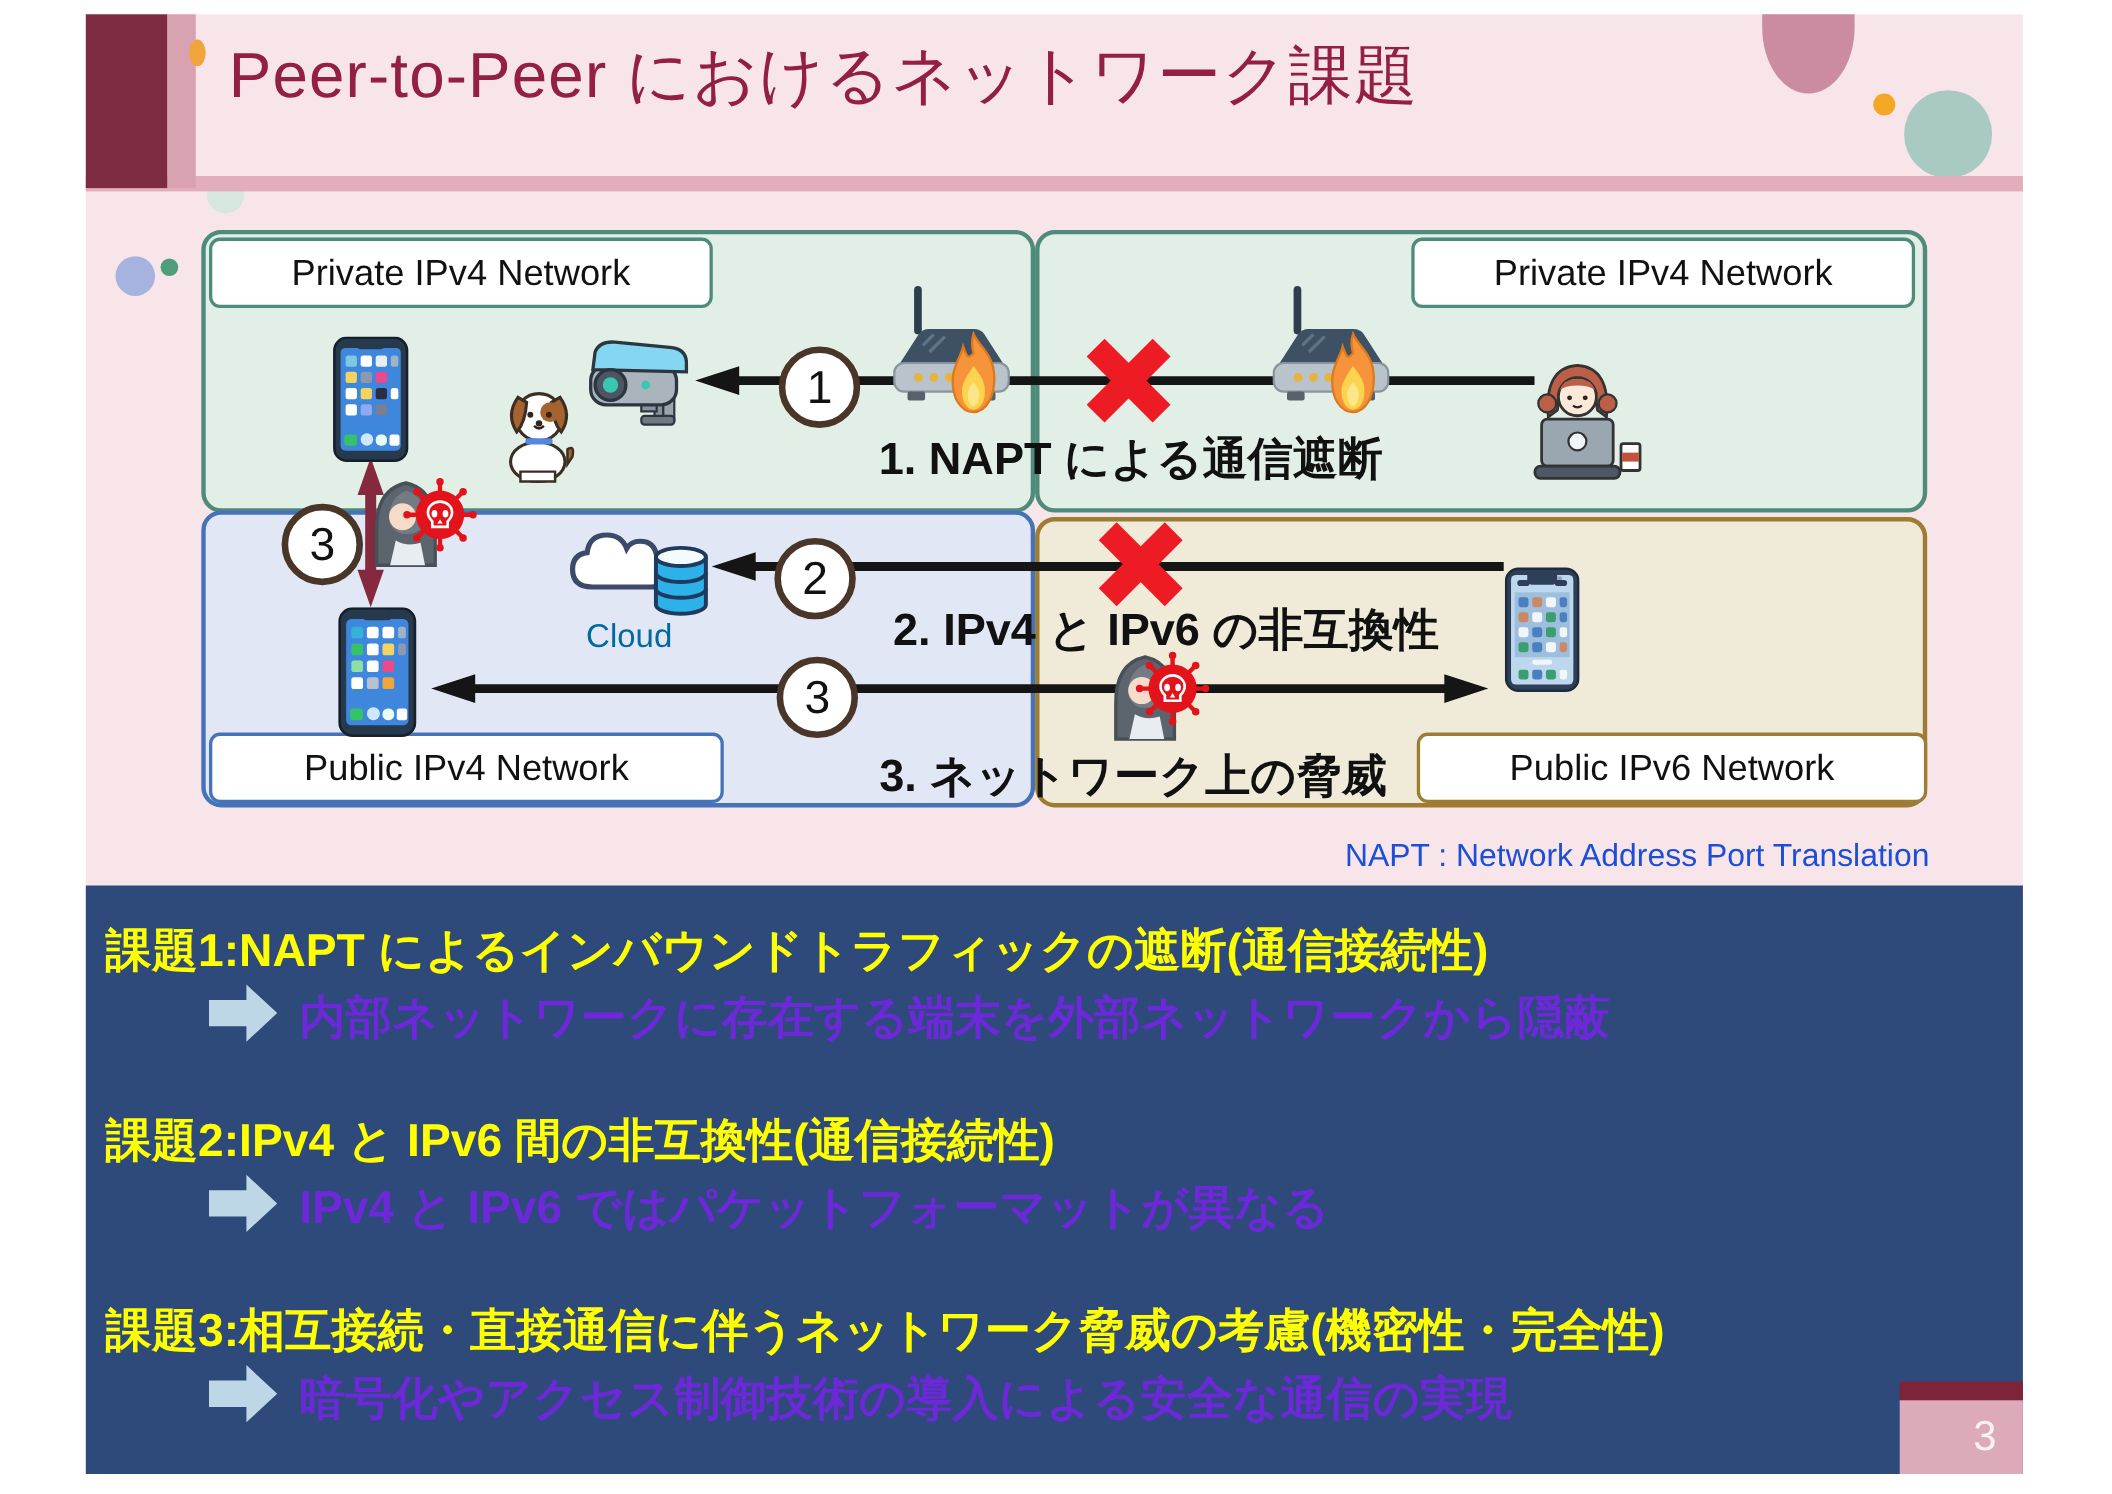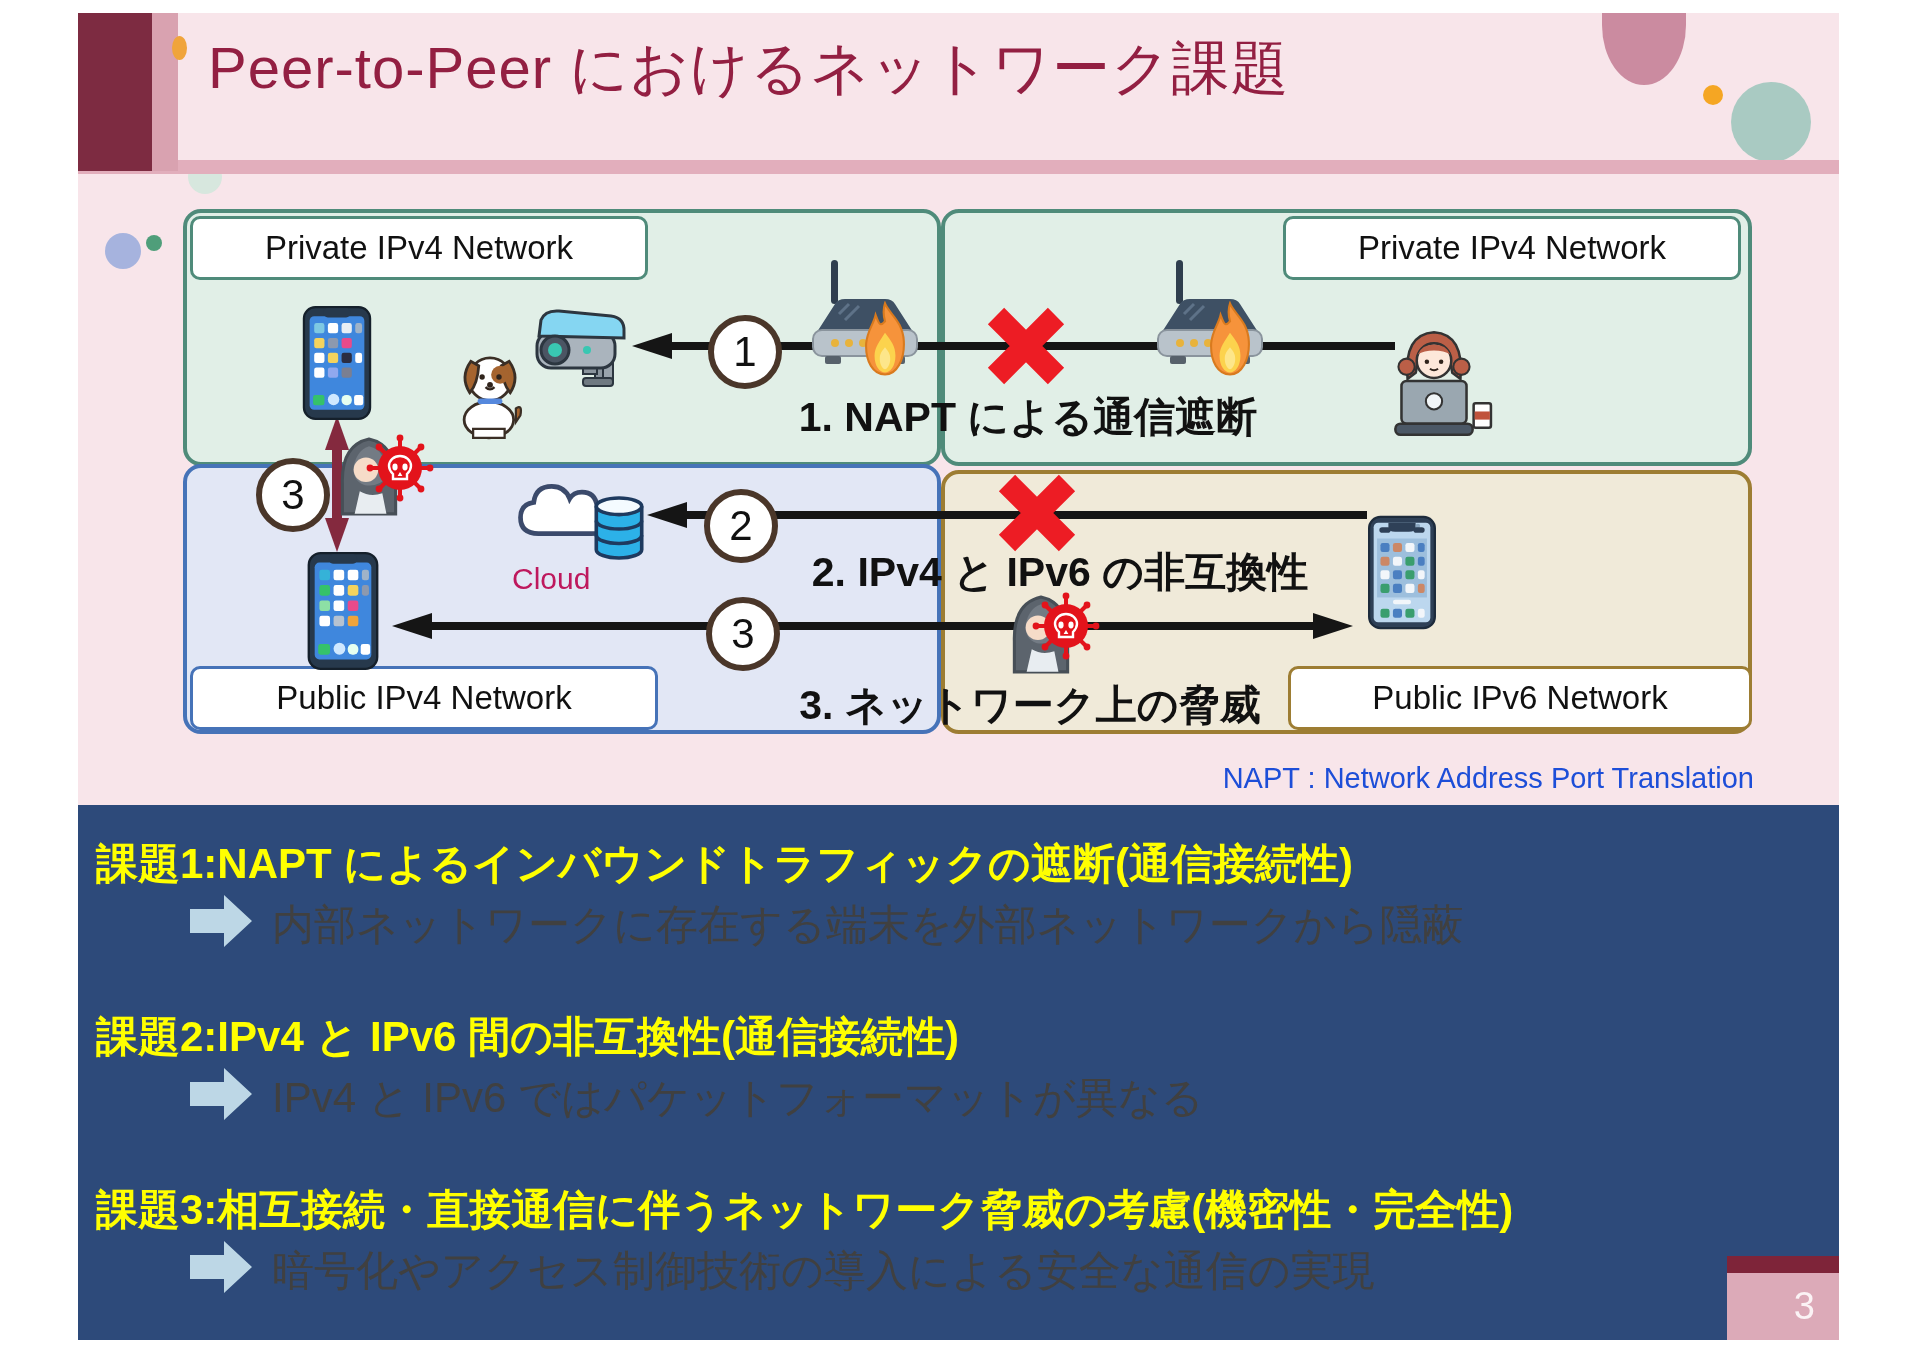--- a/index.html
+++ b/index.html
@@ -38,26 +38,26 @@
   #label-public-right {left:1288px;top:666px;width:458px;height:58px;border-color:#9d7d33;}
   
   .conn{z-index:3;}
   .icon{z-index:4;}
   .num-circle{width:62px;height:62px;background:#fff;border:6px solid #4a3629;border-radius:50%;
               display:flex;align-items:center;justify-content:center;font-size:42px;color:#111;z-index:5;}
   .diagram-caption{font-size:41px;font-weight:700;color:#111;text-align:center;z-index:5;white-space:nowrap;}
   #caption-1{left:778px;top:390px;width:500px;}
   #caption-2{left:790px;top:545px;width:540px;}
   #caption-3{left:780px;top:678px;width:500px;}
-  #cloud-label{left:512px;top:562px;width:120px;font-size:30px;color:#be185d;text-align:left;z-index:4;}
+  #cloud-label{left:512px;top:562px;width:120px;font-size:30px;color:#0369a1;text-align:center;z-index:4;}
   #napt-footnote{left:1000px;top:762px;width:754px;font-size:29px;color:#1d4ed8;text-align:right;z-index:2;}
   
   #bottom-band{left:78px;top:805px;width:1761px;height:535px;background:#2d4a7a;z-index:1;}
   .ch-title{font-size:42px;font-weight:600;color:#ffff00;z-index:2;white-space:nowrap;}
-  .ch-detail{font-size:42px;font-weight:400;color:#404040;z-index:2;white-space:nowrap;}
+  .ch-detail{font-size:42px;font-weight:700;color:#6d28d9;z-index:2;white-space:nowrap;}
   #ch1-title{left:96px;top:836px;} #ch1-detail{left:272px;top:897px;}
   #ch2-title{left:96px;top:1009px;text-align:center;} #ch2-detail{left:272px;top:1070px;}
   #ch3-title{left:96px;top:1182px;} #ch3-detail{left:272px;top:1243px;}
   .bullet-arrow{z-index:2;}
   #ch1-arrow{left:190px;top:893px;} #ch2-arrow{left:190px;top:1066px;} #ch3-arrow{left:190px;top:1239px;}
   #page-num-bar{left:1727px;top:1256px;width:112px;height:17px;background:#7e2439;z-index:3;}
   #page-num-box{left:1727px;top:1273px;width:112px;height:67px;background:#dcaab8;z-index:3;
                 display:flex;align-items:center;justify-content:flex-end;padding-right:24px;
                 box-sizing:border-box;font-size:38px;color:#fbf3f5;}
 </style>

